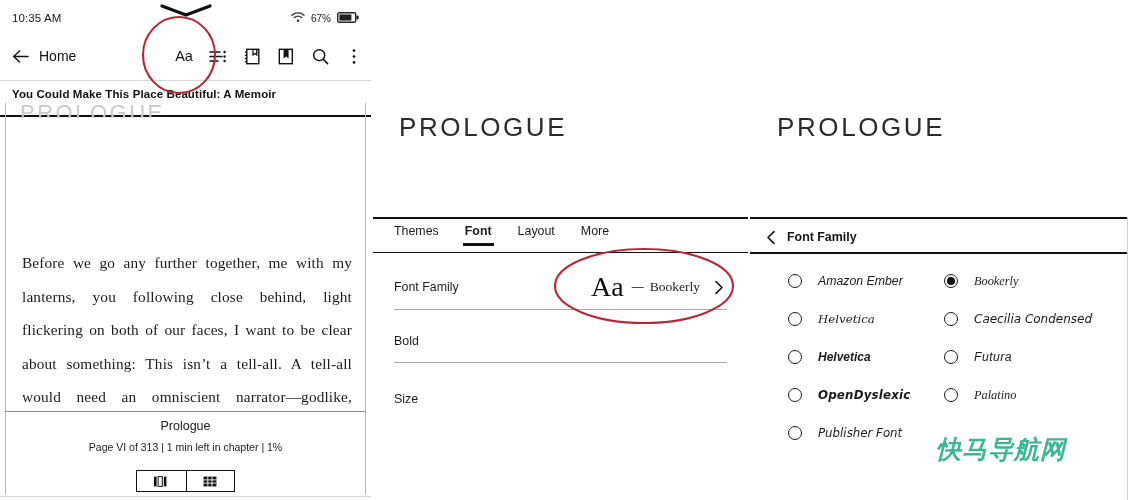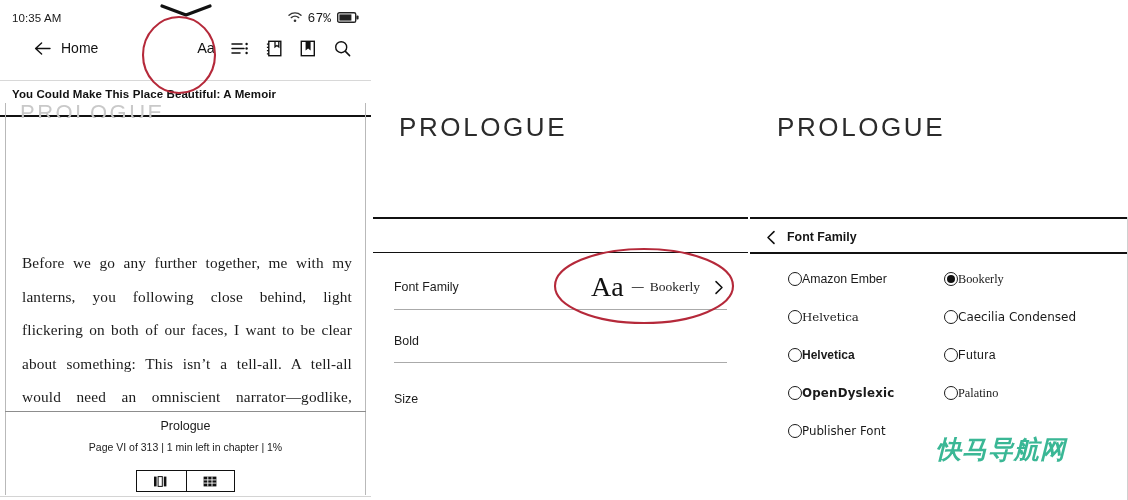--- a/index.html
+++ b/index.html
@@ -22,26 +22,26 @@
   }
   .notch svg { display:block; }
 
   .statusbar {
     position:absolute; left:0; top:8px; width:371px; height:20px;
     display:flex; align-items:center; justify-content:space-between;
     padding: 0 12px;
   }
   .status-time { font-size:11.5px; color:#1a1a1a; letter-spacing:.1px; }
   .status-right { display:flex; align-items:center; gap:6px; }
-  .status-pct { font-size:13px; color:#1a1a1a;font-family:Liberation Mono, monospace; }
+  .status-pct { font-size:10px; color:#1a1a1a; }
   .wifi-icon, .batt-icon { display:block; }
 
   .toolbar {
-    position:absolute; left:0; top:28px; width:371px; height:40px;
-    display:flex; align-items:center;margin-left:22px;
+    position:absolute; left:0; top:36px; width:371px; height:40px;
+    display:flex; align-items:center;
   }
   .tb-back { margin-left:12px; display:flex; align-items:center; }
   .tb-home {
     margin-left:10px; font-size:14px; color:#111;
   }
   .tb-spacer { flex:1 1 auto; }
   .tb-icons { display:flex; align-items:center; }
   .tb-btn {
     width:34px; height:34px; display:flex; align-items:center; justify-content:center;
     color:#111;
@@ -186,21 +186,21 @@
   .p3-back { display:flex; align-items:center; color:#111; }
   .p3-title { font-size:12.4px; font-weight:bold; color:#141414; }
   .p3-header-rule {
     position:absolute; left:0; top:252px; width:378px; height:1.8px; background:#111;
   }
 
   .font-grid {
     position:absolute; left:38px; top:272px; width:330px;
     display:grid; grid-template-columns: 156px 156px; row-gap:20px; column-gap:0;
   }
-  .font-opt { display:flex; gap:0; height:18px; }
+  .font-opt { display:flex; align-items:center; gap:16px; height:18px;font-style:italic; }
   .radio {
     width:14px; height:14px; border:1.5px solid #1b1b1b; border-radius:50%;
     flex:0 0 14px; position:relative; background:#fff;
   }
   .radio.selected:after {
     content:""; position:absolute; left:2px; top:2px; width:8px; height:8px;
     border-radius:50%; background:#111;
   }
   .font-opt-label { font-size:12.3px; color:#1a1a1a; white-space:nowrap; }
   .f-ember  { font-family:"Liberation Sans", sans-serif; }
@@ -355,20 +355,26 @@
 
     <div class="bottom-rule"></div>
   </div>
 
   <div id="panel-two">
 
     <div class="prologue-head" id="p2-prologue">PROLOGUE</div>
 
     <div class="sheet-top-rule"></div>
 
+    <div class="tabs">
+      <span class="tab">Themes</span>
+      <span class="tab active">Font</span>
+      <span class="tab">Layout</span>
+      <span class="tab">More</span>
+    </div>
     <div class="tabs-rule"></div>
 
     <div class="setting-row" id="row-font-family">
       <span class="setting-label">Font Family</span>
     </div>
     <div class="ff-value">
       <span class="ff-aa">Aa</span>
       <span class="ff-dash">—</span>
       <span class="ff-name">Bookerly</span>
       <span class="ff-chev">

